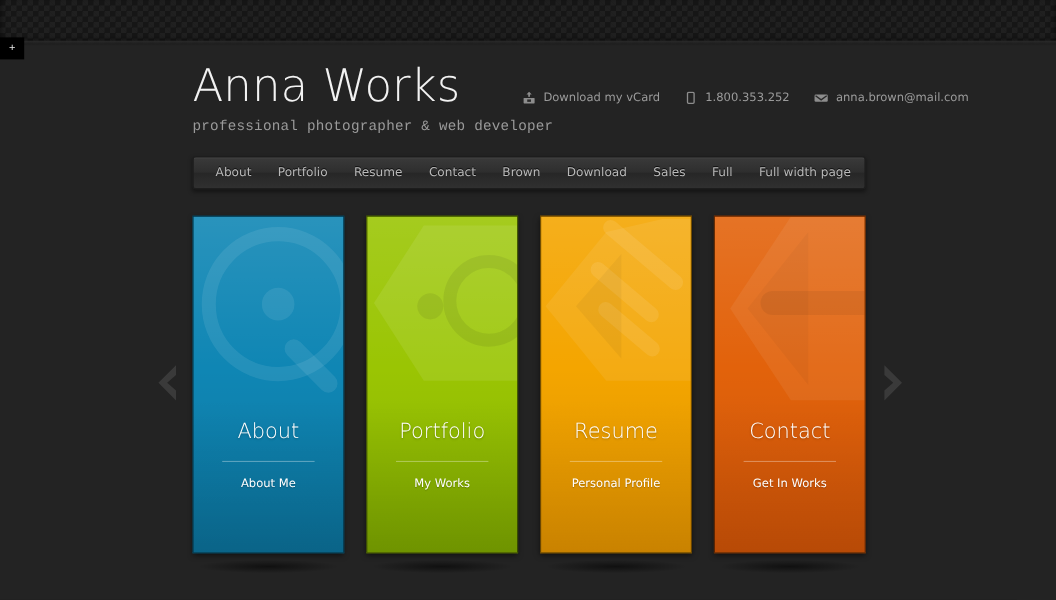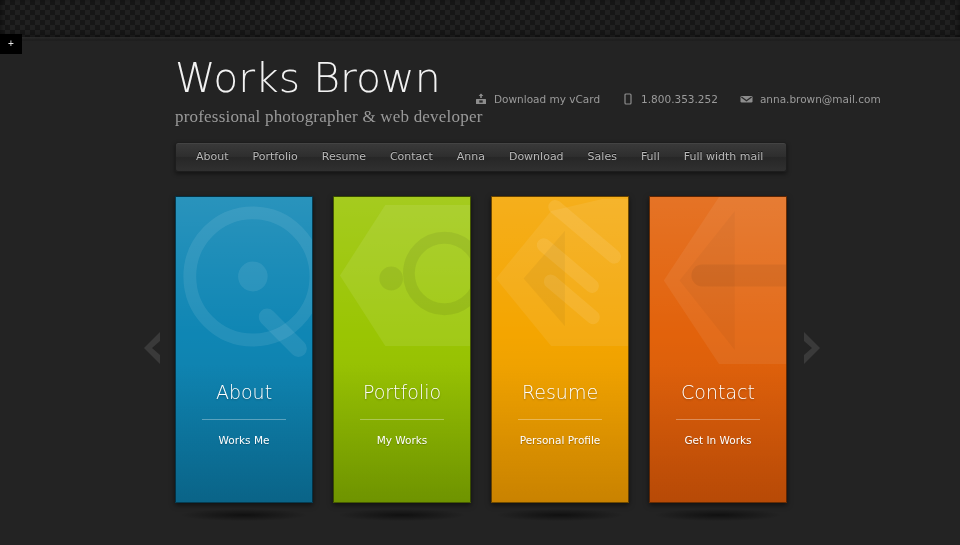--- a/index.html
+++ b/index.html
@@ -45,27 +45,27 @@
   #header { position:absolute; left:175px; top:55px; width:612px; height:70px; }
 
   #site-title {
     font-size:41px; font-weight:400; color:#f2f2f2;
     letter-spacing:0px; line-height:46px;
     font-family:"DejaVu Sans", sans-serif;
     font-weight:300;
   }
   #tagline {
     margin-top:6px;
-    font-size:17px; color:#9a9a9a; letter-spacing:.2px;
-    font-family:Liberation Serif, serif;
+    font-size:13px; color:#9a9a9a; letter-spacing:.2px;
+    font-family:Liberation Mono, monospace;
   }
 
   
   #contact-row {
-    position:absolute; left:300px; top:38px;
+    position:absolute; left:300px; top:28px;
     display:flex; align-items:center; gap:0px;
   }
   .contact-item {
     display:flex; align-items:center;
     font-size:10.5px; color:#9b9b9b;
     margin-right:22px;
     font-family:"DejaVu Sans", sans-serif;
     white-space:nowrap;
   }
   .contact-item:last-child { margin-right:0; }
@@ -153,21 +153,21 @@
 <div id="page">
 
   <div id="topbar"></div>
   <div id="topbar-edge"></div>
 
   <div id="cursor-box">
     <span class="plus">+</span>
   </div>
 
   <div id="header">
-    <div id="site-title">Works Brown</div>
+    <div id="site-title">Anna Works</div>
     <div id="tagline">professional photographer &amp; web developer</div>
 
     <div id="contact-row">
 
       <div class="contact-item">
         <span class="ico">
           <svg width="12" height="12" viewBox="0 0 12 12">
             <rect x="1" y="6" width="10" height="5" rx="0.5" fill="#8d8d8d"></rect>
             <rect x="4.3" y="7.4" width="3.4" height="2.2" fill="#2a2a2a"></rect>
             <rect x="5.2" y="1.4" width="1.6" height="3.6" fill="#8d8d8d"></rect>
@@ -197,41 +197,41 @@
       </div>
 
     </div>
   </div>
 
   <div id="nav">
     <div class="nav-item">About</div>
     <div class="nav-item">Portfolio</div>
     <div class="nav-item">Resume</div>
     <div class="nav-item">Contact</div>
-    <div class="nav-item">Anna</div>
+    <div class="nav-item">Brown</div>
     <div class="nav-item">Download</div>
     <div class="nav-item">Sales</div>
     <div class="nav-item">Full</div>
-    <div class="nav-item">Full width mail</div>
+    <div class="nav-item">Full width page</div>
   </div>
 
   <div id="cards">
 
     <div class="card-wrap">
       <div class="card" id="card-0" style="background: linear-gradient(rgb(15, 134, 180) 0%, rgb(15, 134, 180) 55%, rgb(11, 111, 151) 100%);">
         <svg class="wm" viewBox="0 0 138 307" preserveAspectRatio="none">
           <circle cx="78" cy="80" r="64" fill="none" stroke="rgba(255,255,255,.085)" stroke-width="13"></circle>
           <circle cx="78" cy="80" r="15" fill="rgba(255,255,255,.085)"></circle>
           <rect x="100" y="106" width="17" height="62" rx="8.5" fill="rgba(255,255,255,.085)" transform="rotate(-45 108 137)"></rect>
         </svg>
         <div class="sheen"></div>
         <div class="card-body">
           <div class="card-title">About</div>
           <div class="card-sep"></div>
-          <div class="card-sub">Works Me</div>
+          <div class="card-sub">About Me</div>
         </div>
       </div>
       <div class="card-shadow"></div>
     </div>
 
     <div class="card-wrap">
       <div class="card" id="card-1" style="background: linear-gradient(rgb(154, 197, 3) 0%, rgb(154, 197, 3) 55%, rgb(123, 164, 0) 100%);">
         <svg class="wm" viewBox="0 0 138 307" preserveAspectRatio="none">
           <path d="M52 8 L150 8 L150 150 L52 150 L6 79 Z" fill="rgba(255,255,255,.085)"></path>
           <circle cx="112" cy="77" r="36" fill="none" stroke="rgba(0,0,0,.07)" stroke-width="12"></circle>

